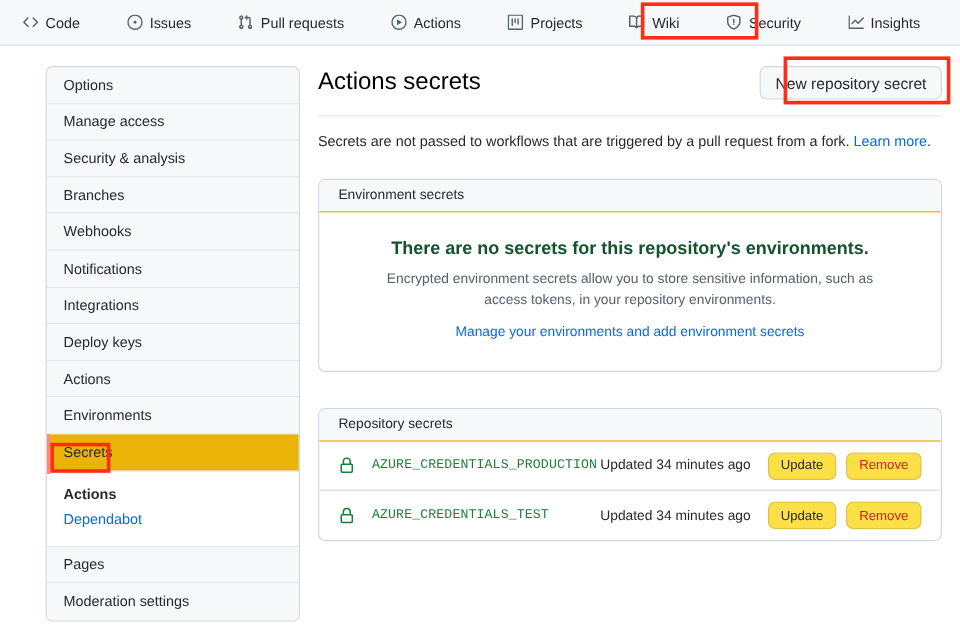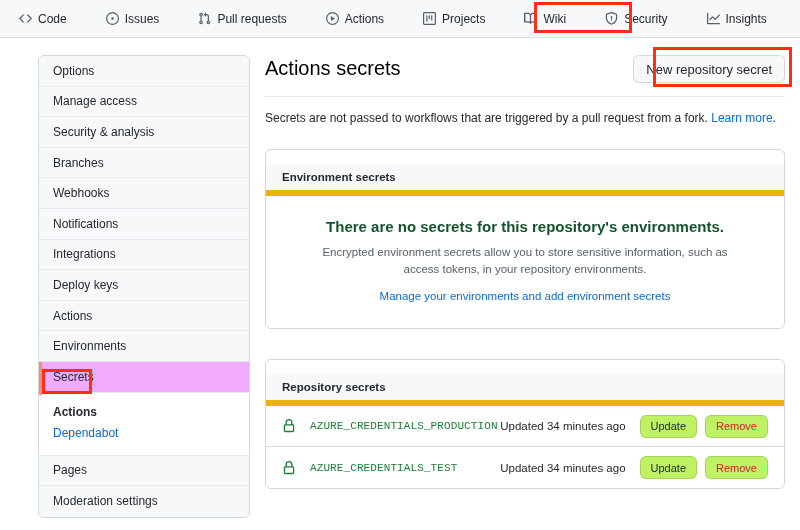--- a/index.html
+++ b/index.html
@@ -63,21 +63,21 @@
     position: relative;
     height: 30.6px;
     display: flex; align-items: center;
     padding-left: 14px;
     font-size: 12px;
     color: #24292f;
     border-bottom: 1px solid #e4e7eb;
     background: #f6f8fa;
     cursor: pointer;
   }
-  .side-item.selected { background: #f0abfc; text-align: center; }
+  .side-item.selected { background: #eab308; text-align: center; }
   .side-item.selected::before {
     content: "";
     position: absolute; left: 0; top: 0; bottom: 0;
     width: 3px; background: #fd8c73;
   }
   .side-sub {
     position: relative;
     background: #ffffff;
     border-bottom: 1px solid #e4e7eb;
     padding: 9px 14px 11px 14px;
@@ -123,26 +123,25 @@
 
   
   .box {
     border: 1px solid #d0d7de;
     border-radius: 6px;
     overflow: hidden;
     background: #ffffff;
   }
   .box-head {
     background: #f6f8fa;
-    border-bottom: 6px solid #eab308;
+    border-bottom: 1px solid #eab308;
     padding: 7px 16px;
     font-size: 11.5px;
-    font-weight: bold;
-    color: #24292f;
-    margin-top: 14px;
+    font-weight: normal;
+    color: #24292f;
   }
   #env-box { margin-top: 22px; }
   .blank-body { padding: 22px 40px 26px 40px; text-align: center; }
   .blank-title { font-size: 15px; font-weight: bold; color: #14532d; }
   .blank-text { margin-top: 9px; font-size: 11.5px; line-height: 17px; color: #57606a; }
   .blank-link { margin-top: 12px; font-size: 11.5px; }
 
   #repo-box { margin-top: 30px; }
   .secret-row {
     display: flex; align-items: center;
@@ -160,21 +159,21 @@
     color: #1a7f37;
     letter-spacing: .1px;
   }
   .secret-spacer { flex: 1; }
   .secret-updated { font-size: 11.5px; color: #24292f; margin-right: 14px; white-space: nowrap; }
   .mini-btn {
     display: inline-flex; align-items: center; justify-content: center;
     height: 23px; padding: 0 10px;
     border: 1px solid rgba(27,31,36,0.15);
     border-radius: 6px;
-    background: #bef264;
+    background: #fde047;
     font-size: 11px; color: #24292f;
     cursor: pointer; white-space: nowrap;
   }
   .mini-btn.danger { color: #cf222e; margin-left: 8px; }
 </style>
 </head>
 <body>
 
 <div class="repo-nav-band"></div>
 

